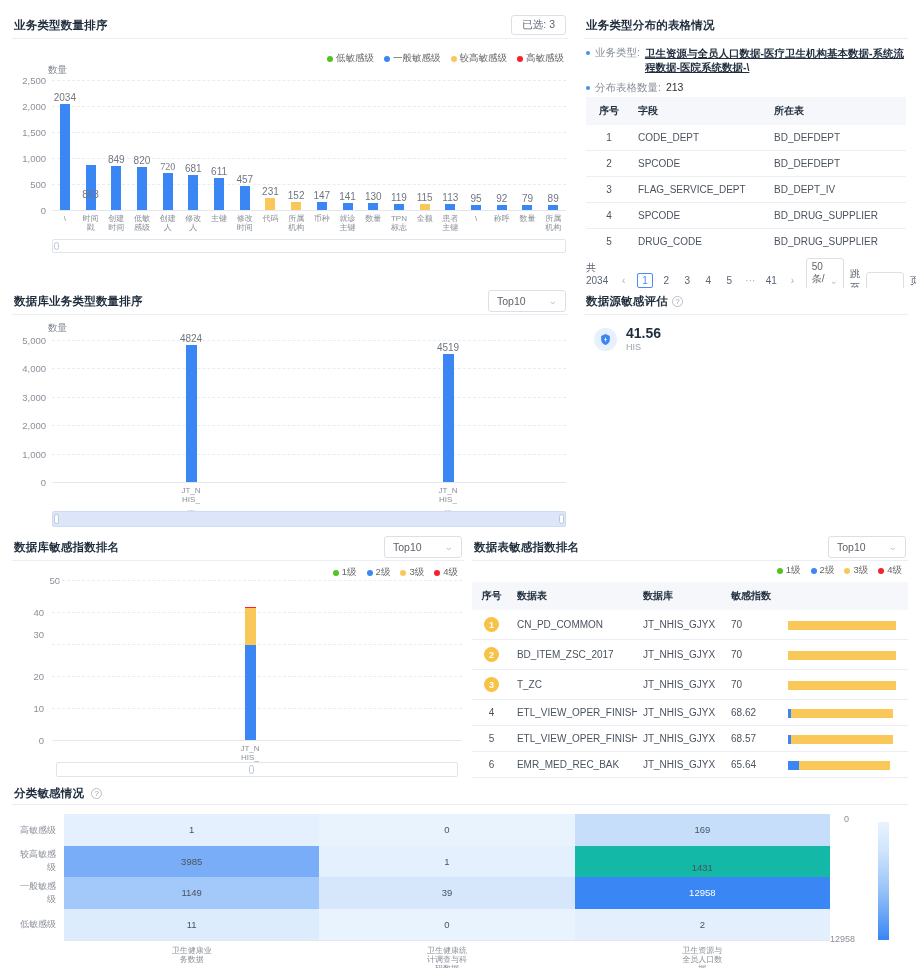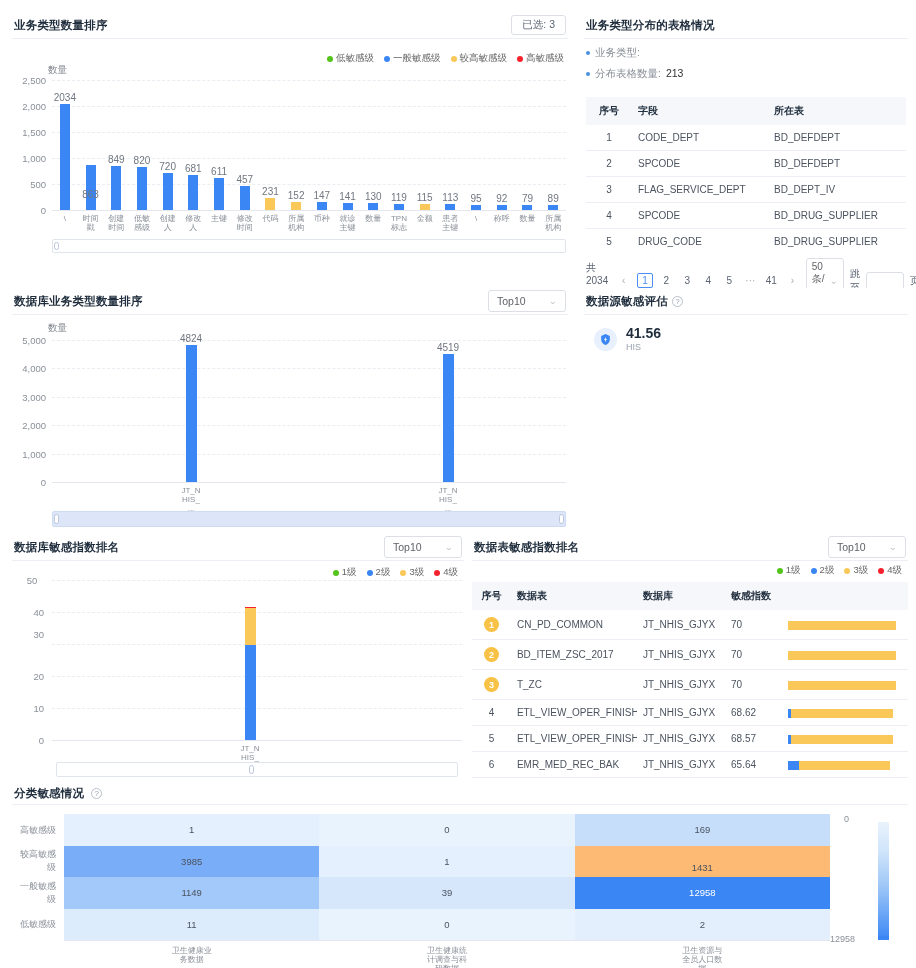--- a/index.html
+++ b/index.html
@@ -176,21 +176,21 @@
           <div class="bar" style="left: 73.55px; width: 10px; height: 44.876px; top: 123.124px; position: absolute; background: rgb(58, 134, 245);"></div>
           <div class="bar-val" style="left: 78.55px; top: 111.124px; margin-top: 36px;">863</div>
           <div class="xlab" style="left: 78.55px; top: 172px; width: 18px; margin-left: 0px;">时间戳</div>
           <div class="bar" style="left: 99.25px; width: 10px; height: 44.148px; top: 123.852px; position: absolute; background: rgb(58, 134, 245);"></div>
           <div class="bar-val" style="left: 104.25px; top: 111.852px;">849</div>
           <div class="xlab" style="left: 104.25px; top: 172px; width: 18px; margin-left: 0px;">创建时间</div>
           <div class="bar" style="left: 124.95px; width: 10px; height: 42.64px; top: 125.36px; position: absolute; background: rgb(58, 134, 245);"></div>
           <div class="bar-val" style="left: 129.95px; top: 113.36px;">820</div>
           <div class="xlab" style="left: 129.95px; top: 172px; width: 18px; margin-left: 0px;">低敏感级</div>
           <div class="bar" style="left: 150.65px; width: 10px; height: 37.44px; top: 130.56px; position: absolute; background: rgb(58, 134, 245);"></div>
-          <div class="bar-val" style="left: 155.65px; top: 118.56px;">720</div>
+          <div class="bar-val" style="left: 155.65px; top: 118.56px; font-family: Liberation Serif, serif;">720</div>
           <div class="xlab" style="left: 155.65px; top: 172px; width: 18px; margin-left: 0px;">创建人</div>
           <div class="bar" style="left: 176.35px; width: 10px; height: 35.412px; top: 132.588px; position: absolute; background: rgb(58, 134, 245);"></div>
           <div class="bar-val" style="left: 181.35px; top: 120.588px;">681</div>
           <div class="xlab" style="left: 181.35px; top: 172px; width: 18px; margin-left: 0px;">修改人</div>
           <div class="bar" style="left: 202.05px; width: 10px; height: 31.772px; top: 136.228px; position: absolute; background: rgb(58, 134, 245);"></div>
           <div class="bar-val" style="left: 207.05px; top: 124.228px;">611</div>
           <div class="xlab" style="left: 207.05px; top: 172px; width: 18px; margin-left: 0px;">主键</div>
           <div class="bar" style="left: 227.75px; width: 10px; height: 23.764px; top: 144.236px; position: absolute; background: rgb(58, 134, 245);"></div>
           <div class="bar-val" style="left: 232.75px; top: 132.236px;">457</div>
           <div class="xlab" style="left: 232.75px; top: 172px; width: 18px; margin-left: 0px;">修改时间</div>
@@ -240,20 +240,21 @@
   <div class="card" style="left:584px; top:12px; width:324px; height:262px;">
     <div class="card-head">
       <span class="card-title">业务类型分布的表格情况</span>
     </div>
     <div class="hr"></div>
 
     <div style="position:absolute; top:34px; left:2px; width:320px;">
       <div class="bullet-row">
         <span class="bullet"></span>
         <span class="bullet-label">业务类型:</span>
+        <span class="bullet-value" style="line-height:14px;">卫生资源与全员人口数据-医疗卫生机构基本数据-系统流程数据-医院系统数据-\</span>
       </div>
       <div class="bullet-row">
         <span class="bullet"></span>
         <span class="bullet-label">分布表格数量:</span>
         <span class="bullet-value plain">213</span>
       </div>
     </div>
 
     <div style="position:absolute; top:85px; left:2px; width:320px; height:150px; overflow:hidden;">
       <table>
@@ -413,21 +414,21 @@
           <div class="ylab" style="position: absolute; top: 178px; left: 0px; width: 32px; text-align: right;">0</div>
           <div class="gridline" style="top: 178px; left: 40px; width: 410px; border-top: 1px solid rgb(228, 231, 237);"></div>
           <div class="ylab" style="position: absolute; top: 146px; left: 0px; width: 32px; text-align: right;">10</div>
           <div class="gridline" style="top: 146px; left: 40px; width: 410px;"></div>
           <div class="ylab" style="position: absolute; top: 114px; left: 0px; width: 32px; text-align: right;">20</div>
           <div class="gridline" style="top: 114px; left: 40px; width: 410px;"></div>
           <div class="ylab" style="position: absolute; top: 72px; left: 0px; width: 32px; text-align: right;">30</div>
           <div class="gridline" style="top: 82px; left: 40px; width: 410px;"></div>
           <div class="ylab" style="position: absolute; top: 50px; left: 0px; width: 32px; text-align: right;">40</div>
           <div class="gridline" style="top: 50px; left: 40px; width: 410px;"></div>
-          <div class="ylab" style="position: absolute; top: 18px; left: 4px; width: 32px; text-align: center;">50</div>
+          <div class="ylab" style="position: absolute; top: 18px; left: 16px; width: 32px; text-align: right;">50</div>
           <div class="gridline" style="top: 18px; left: 40px; width: 410px;"></div>
           <div style="position: absolute; left: 232.5px; width: 11px; height: 95.36px; top: 82.64px; background: rgb(58, 134, 245);"></div>
           <div style="position: absolute; left: 232.5px; width: 11px; height: 36.16px; top: 46.48px; background: rgb(250, 200, 88);"></div>
           <div style="position: absolute; left: 232.5px; width: 11px; height: 1.44px; top: 45.04px; background: rgb(245, 34, 45);"></div>
           <div class="xlab" style="left: 238px; top: 182px; width: 34px;">JT_N<br>HIS_</div>
           <div class="scrollbar" style="left: 44px; top: 200px; width: 402px; height: 15px;">
             <div class="sb-handle" style="left: 192px;"></div>
           </div>
         </div>
     </div>
@@ -536,21 +537,21 @@
     </div>
     <div class="hr"></div>
     <div class="hm" id="heatmap" style="left:0; top:26px; width:896px; height:158px;">
         <div class="hm-rowlab" style="left: 0px; top: 21.75px; padding-right: 8px;">高敏感级</div>
         <div class="hm-cell" style="left: 52px; top: 6px; width: 255.333px; height: 31.5px; background: rgb(228, 240, 253);">1</div>
         <div class="hm-cell" style="left: 307.333px; top: 6px; width: 255.333px; height: 31.5px; background: rgb(233, 243, 253);">0</div>
         <div class="hm-cell" style="left: 562.667px; top: 6px; width: 255.333px; height: 31.5px; background: rgb(199, 222, 251);">169</div>
         <div class="hm-rowlab" style="left: 0px; top: 53.25px; padding-right: 8px;">较高敏感级</div>
         <div class="hm-cell" style="left: 52px; top: 37.5px; width: 255.333px; height: 31.5px; background: rgb(121, 173, 248);">3985</div>
         <div class="hm-cell" style="left: 307.333px; top: 37.5px; width: 255.333px; height: 31.5px; background: rgb(228, 240, 253);">1</div>
-        <div class="hm-cell" style="left: 562.667px; top: 37.5px; width: 255.333px; height: 44px; background: #fdba74;">1431</div>
+        <div class="hm-cell" style="left: 562.667px; top: 37.5px; width: 255.333px; height: 44px; background: #14b8a6;">1431</div>
         <div class="hm-rowlab" style="left: 0px; top: 84.75px; padding-right: 8px;">一般敏感级</div>
         <div class="hm-cell" style="left: 52px; top: 69px; width: 255.333px; height: 31.5px; background: rgb(163, 200, 250);">1149</div>
         <div class="hm-cell" style="left: 307.333px; top: 69px; width: 255.333px; height: 31.5px; background: rgb(214, 231, 252);">39</div>
         <div class="hm-cell" style="left: 562.667px; top: 69px; width: 255.333px; height: 31.5px; background: rgb(58, 134, 245); color: rgb(255, 255, 255);">12958</div>
         <div class="hm-rowlab" style="left: 0px; top: 116.25px; padding-right: 8px;">低敏感级</div>
         <div class="hm-cell" style="left: 52px; top: 100.5px; width: 255.333px; height: 31.5px; background: rgb(221, 236, 252);">11</div>
         <div class="hm-cell" style="left: 307.333px; top: 100.5px; width: 255.333px; height: 31.5px; background: rgb(233, 243, 253);">0</div>
         <div class="hm-cell" style="left: 562.667px; top: 100.5px; width: 255.333px; height: 31.5px; background: rgb(227, 239, 253);">2</div>
         <div class="hm-collab" style="left: 179.667px; top: 138px;">卫生健康业务数据</div>
         <div class="hm-collab" style="left: 435px; top: 138px;">卫生健康统计调查与科研数据</div>

